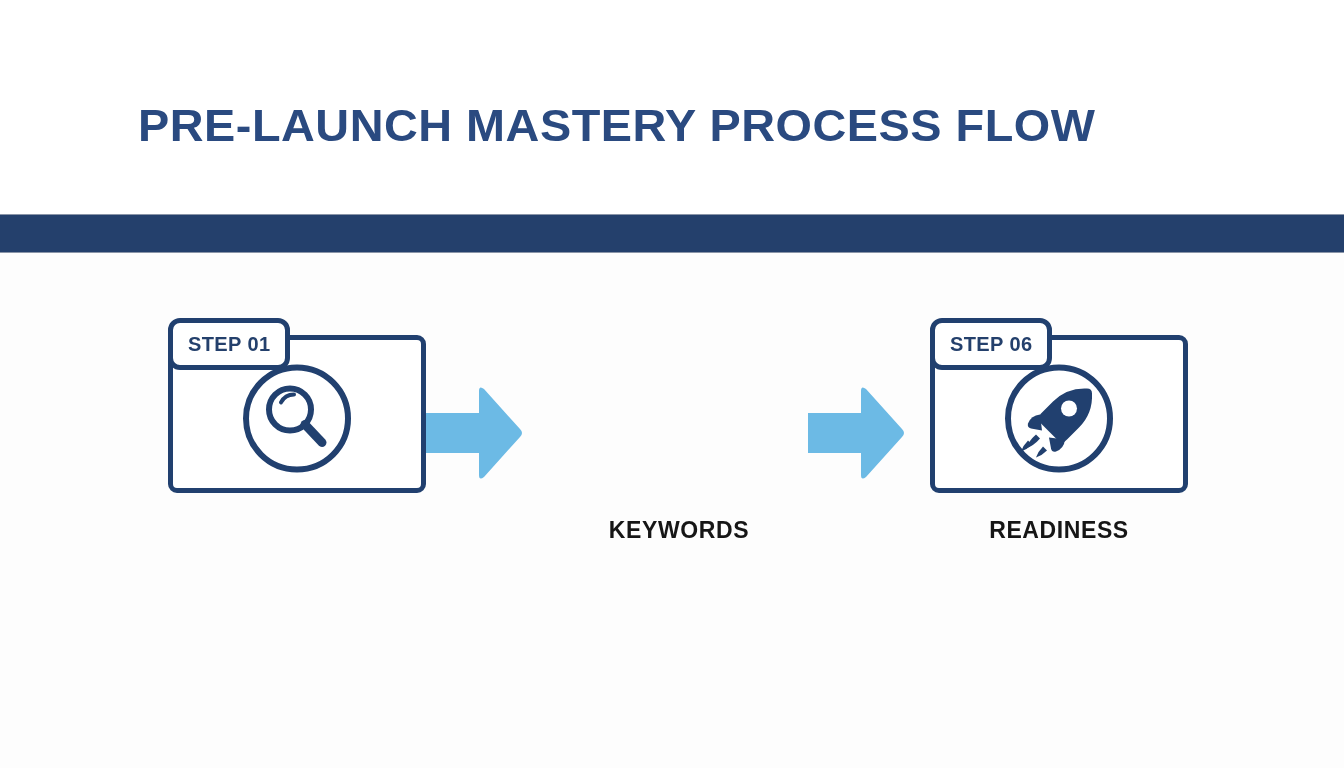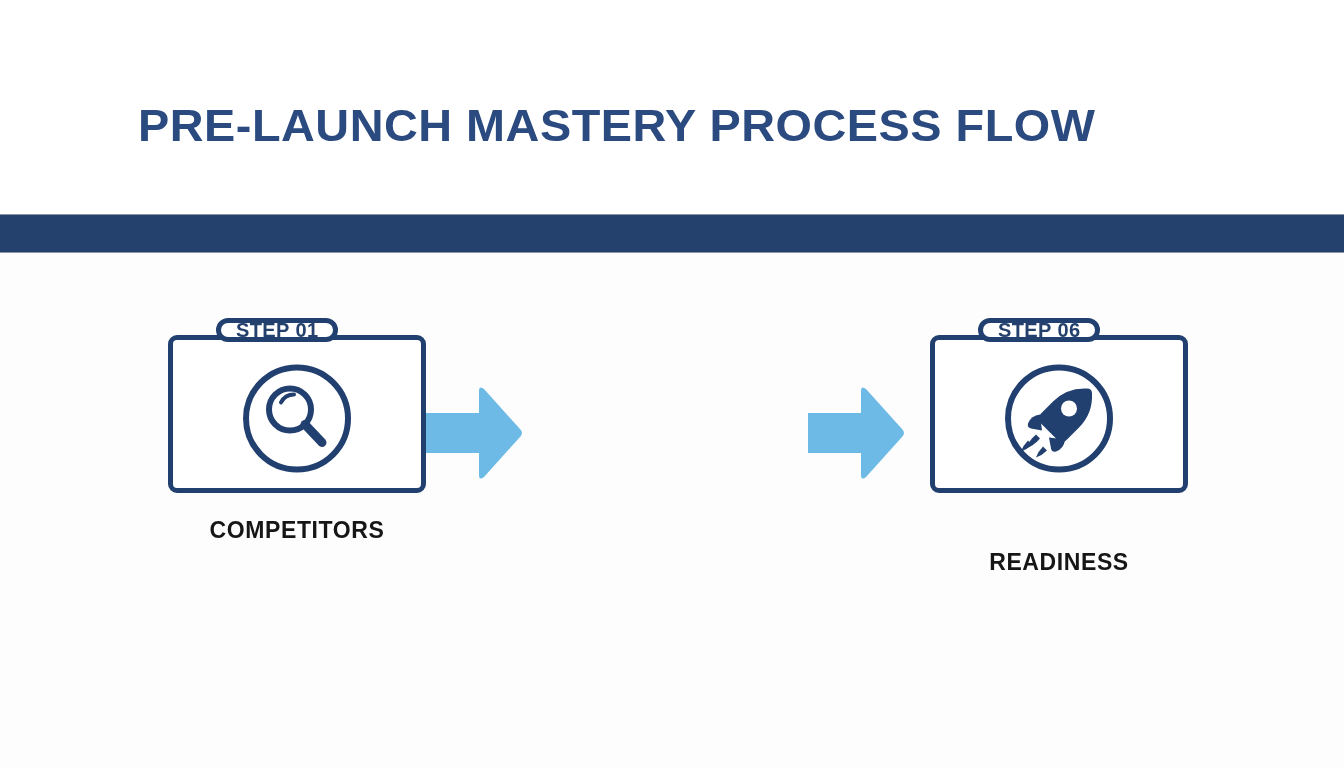--- a/index.html
+++ b/index.html
@@ -82,31 +82,30 @@
     box-sizing: border-box;
     border: 5px solid #21406f;
     border-radius: 9px;
     background: #ffffff;
   }
 
   .step-tab {
     position: absolute;
     left: 0px;
     top: -17px;
-    height: 24px;
+    height: 52px;
     padding: 0 15px;
     box-sizing: border-box;
     border: 5px solid #21406f;
     border-radius: 12px;
     background: #ffffff;
     display: flex;
     align-items: center;
     justify-content: center;
     z-index: 4;
-    margin-left: 48px;
   }
   .step-tab span {
     font-size: 20px;
     font-weight: bold;
     color: #24406c;
     letter-spacing: 0.4px;
     line-height: 1;
     white-space: nowrap;
   }
 
@@ -127,21 +126,21 @@
     width: 258px;
     text-align: center;
     font-size: 23px;
     font-weight: bold;
     color: #161616;
     letter-spacing: 0.6px;
     white-space: nowrap;
   }
   .card-label.s1 { left: 168px; }
   .card-label.s2 { left: 550px; }
-  .card-label.s3 { left: 930px; margin-top: 32px; }
+  .card-label.s3 { left: 930px; }
 
   
   .flow-arrow {
     position: absolute;
     top: 132px;
     width: 100px;
     height: 96px;
     z-index: 1;
   }
   .flow-arrow.a1 { left: 424px; }
@@ -201,16 +200,16 @@
           <path d="M62 77 q-1 9 -9 12 q-4 1 -5 -3 L46 75 Z"></path>
           <path d="M33 72 q-7 6 -10 14 q8 -3 14 -10 Z"></path>
           <path d="M25 78 q-5 5 -7 11 q6 -2 11 -7 Z"></path>
           <path d="M40 84 q-5 5 -7 11 q6 -2 11 -7 Z"></path>
         </g>
         <circle cx="66" cy="46" r="8" fill="#ffffff"></circle>
       </svg>
     </div>
   </div>
 
-  <div class="card-label s1">COMPETITORS</div>
+  <div class="card-label s2">KEYWORDS</div>
   <div class="card-label s3">READINESS</div>
 
 </div>
 
 </body></html>

